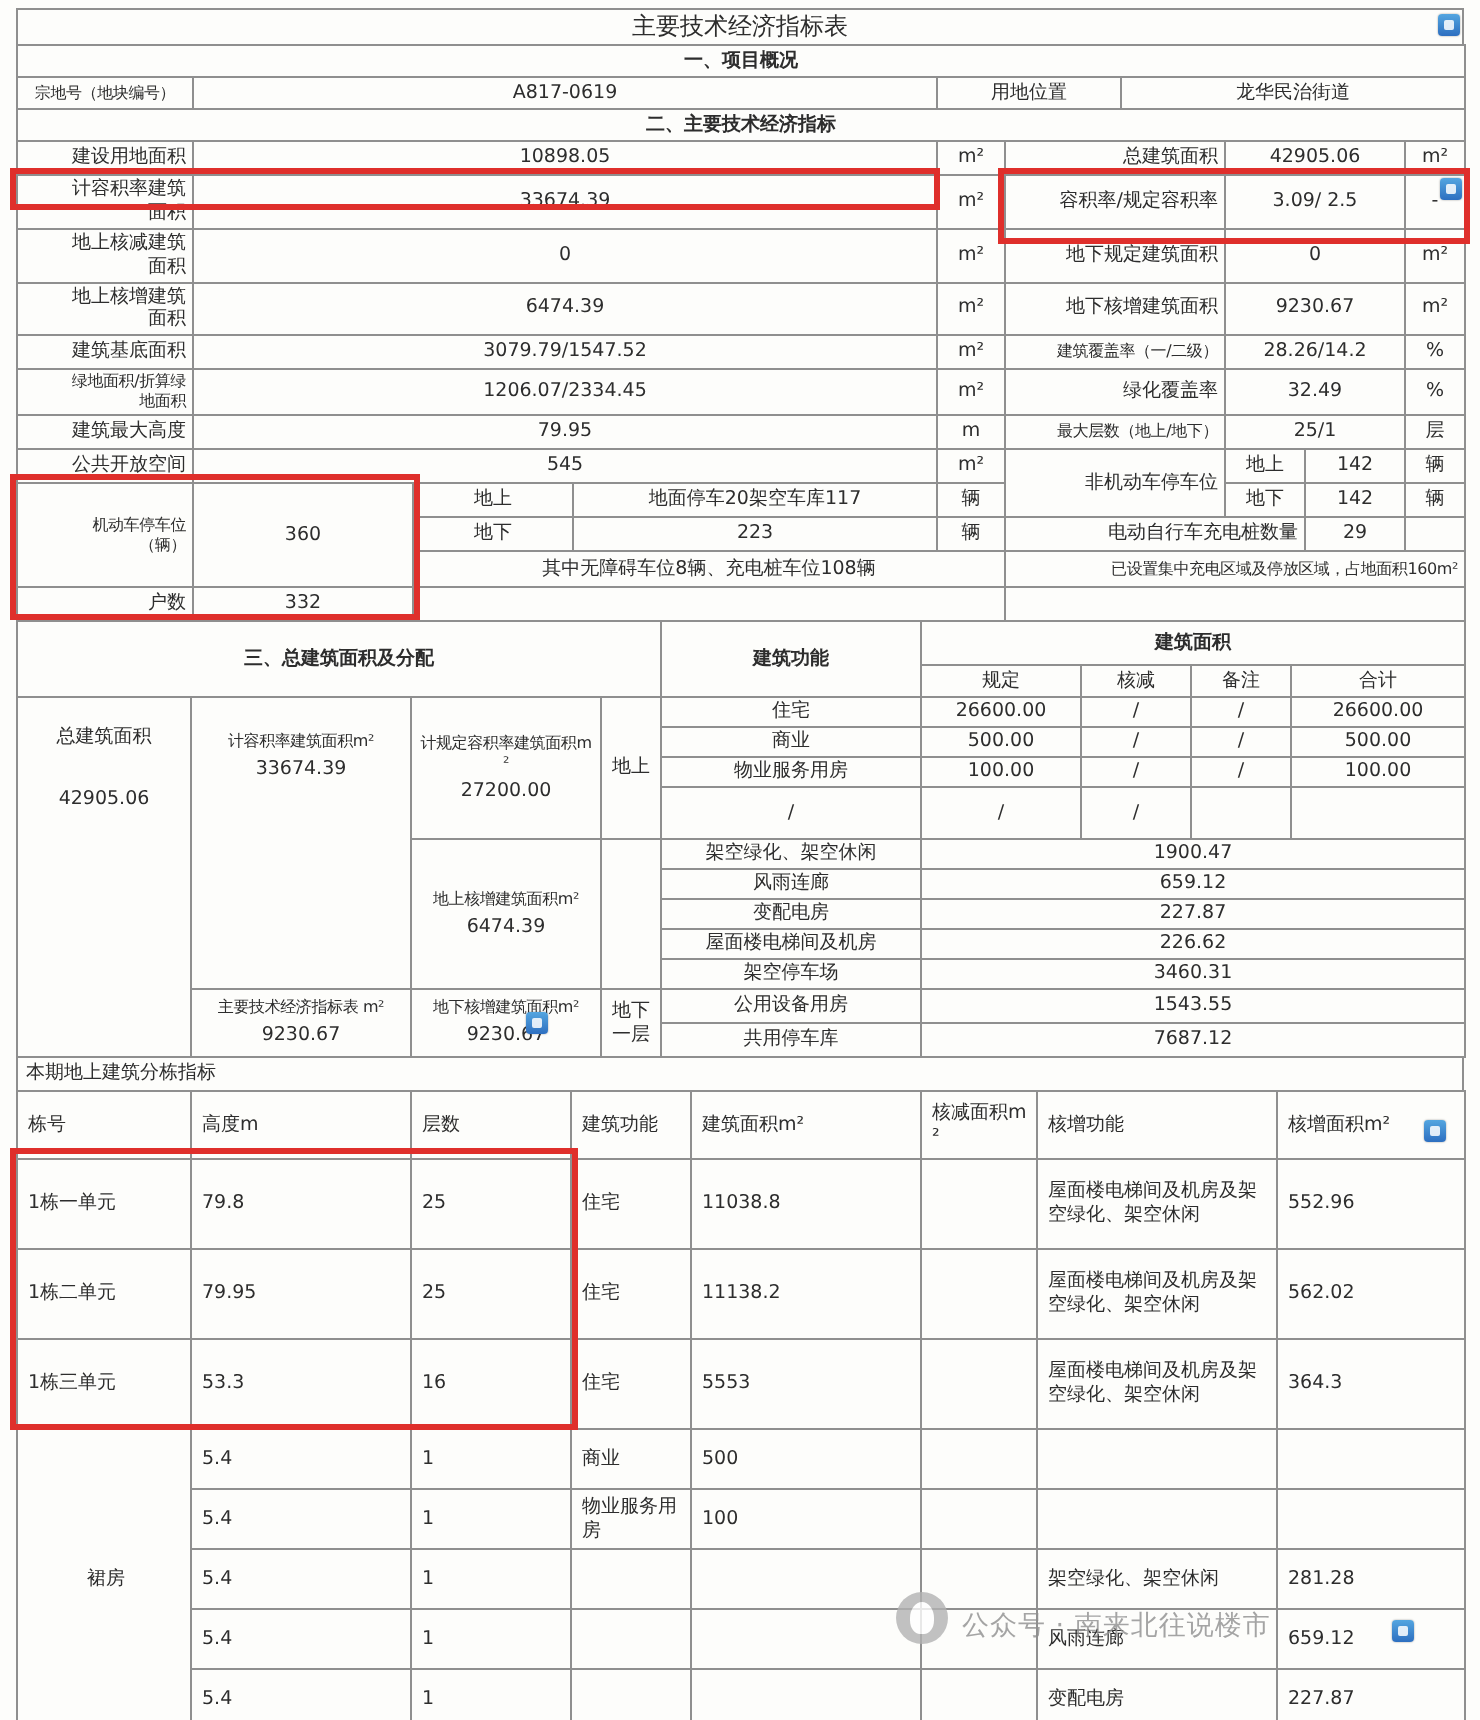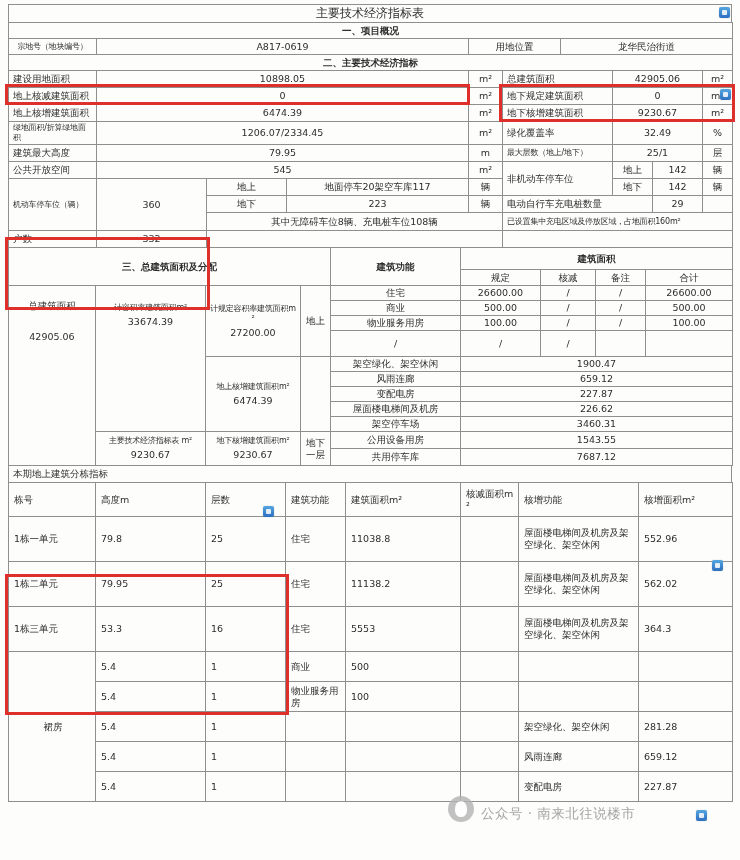--- a/index.html
+++ b/index.html
@@ -8,21 +8,21 @@
   .page{position:relative;width:740px;height:860px;overflow:hidden;background:#fdfdfb;color:#2d2d2d;font-size:9.5px;line-height:1.25}
   table{border-collapse:collapse;table-layout:fixed;width:724px;margin-left:8px}
   .mt{margin-top:-1px}
   td{border:1px solid #8f8f8f;padding:1px 3px;text-align:center;vertical-align:middle;overflow:hidden;word-break:break-all}
   tr.r15>td{height:15px} tr.r16>td{height:16px} tr.r17>td{height:17px}
   tr.r18>td{height:18px} tr.r22>td{height:22px} tr.r26>td{height:26px}
   tr.r30>td{height:30px} tr.r34>td{height:34px} tr.r45>td{height:45px}
   .title-tbl td{height:18px;font-weight:normal;font-size:12px}
   .sec-head td{font-weight:bold}
   .band td{text-align:left;padding-left:4px}
-  .lbl{text-align:left;padding-left:4px}
+  .lbl{text-align:right;padding-left:20px}
   .sm{font-size:8px;letter-spacing:-0.2px}
   .proj-name{color:#a34b22}
   td.vtop{vertical-align:top}
   .a-l{margin-top:13px}
   .a-v{margin-top:19px}
   .b-l{margin-top:16px}
   .b-v,.stack-v{margin-top:3px}
   
   .t5 td{text-align:left;padding-left:5px}
   .t5 tr.hdr td{font-weight:normal}
@@ -85,34 +85,50 @@
     </tr>
     <tr class="r17">
       <td class="lbl">建设用地面积</td>
       <td>10898.05</td>
       <td>m²</td>
       <td class="lbl">总建筑面积</td>
       <td>42905.06</td>
       <td>m²</td>
     </tr>
     <tr class="r17">
+      <td class="lbl">计容积率建筑面积</td>
+      <td>33674.39</td>
+      <td>m²</td>
+      <td class="lbl">容积率/规定容积率</td>
+      <td>3.09/ 2.5</td>
+      <td>-</td>
+    </tr>
+    <tr class="r17">
       <td class="lbl">地上核减建筑面积</td>
       <td>0</td>
       <td>m²</td>
       <td class="lbl">地下规定建筑面积</td>
       <td>0</td>
       <td>m²</td>
     </tr>
     <tr class="r17">
       <td class="lbl">地上核增建筑面积</td>
       <td>6474.39</td>
       <td>m²</td>
       <td class="lbl">地下核增建筑面积</td>
       <td>9230.67</td>
       <td>m²</td>
+    </tr>
+    <tr class="r17">
+      <td class="lbl">建筑基底面积</td>
+      <td>3079.79/1547.52</td>
+      <td>m²</td>
+      <td class="lbl sm">建筑覆盖率（一/二级）</td>
+      <td>28.26/14.2</td>
+      <td>%</td>
     </tr>
     <tr class="r17">
       <td class="lbl sm">绿地面积/折算绿地面积</td>
       <td>1206.07/2334.45</td>
       <td>m²</td>
       <td class="lbl">绿化覆盖率</td>
       <td>32.49</td>
       <td>%</td>
     </tr>
     <tr class="r17">

